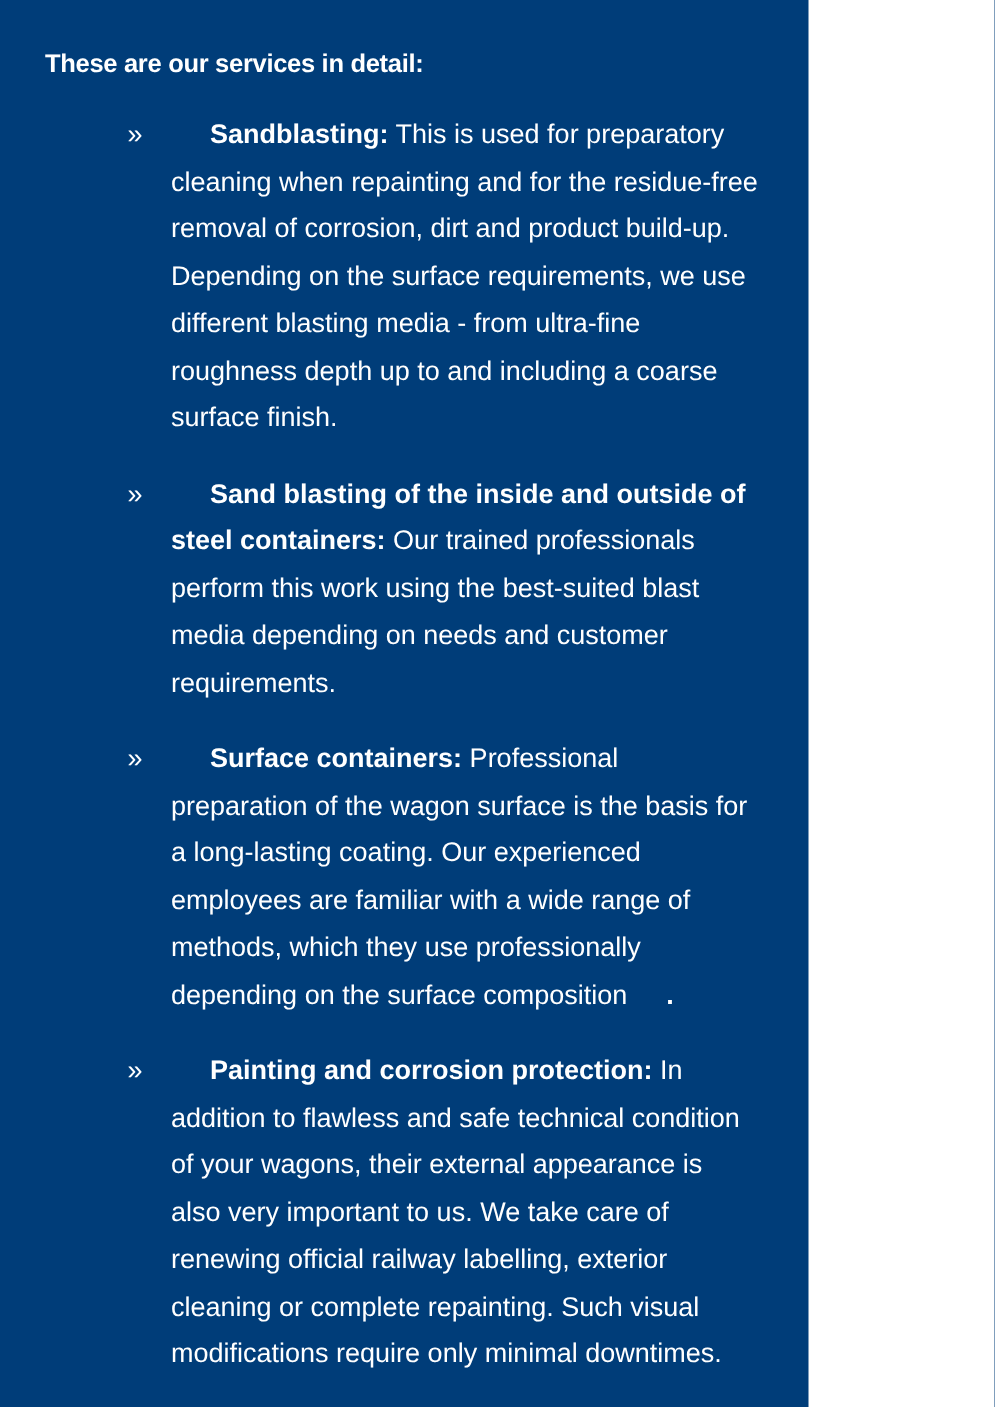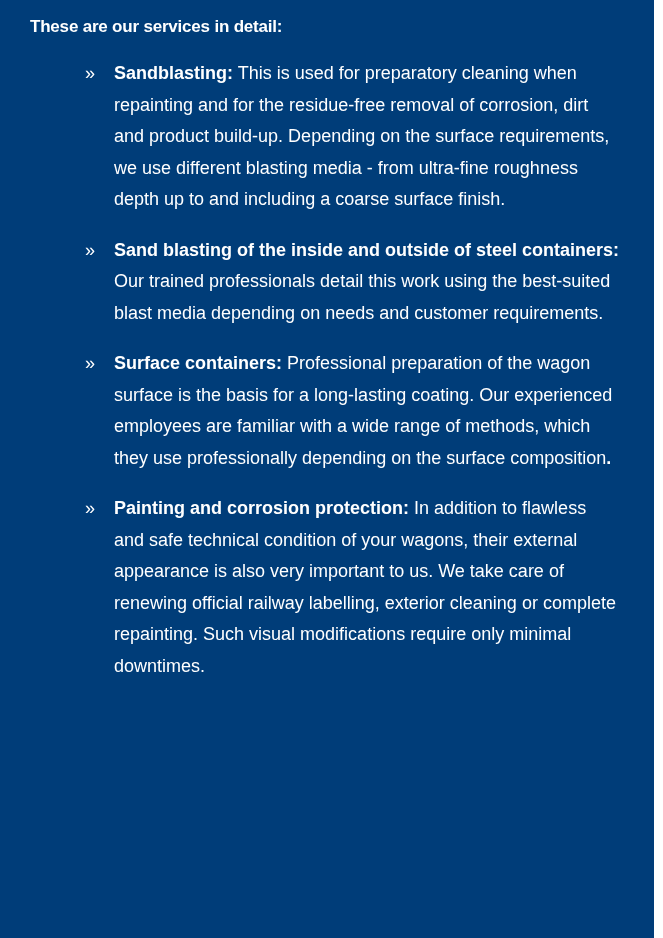--- a/index.html
+++ b/index.html
@@ -1,26 +1,26 @@
 <!DOCTYPE html>
 <html><head>
 <meta charset="utf-8">
 <style>
   html, body { margin: 0; padding: 0; }
   body { font-family: "Liberation Sans", sans-serif; }
 
   .page {
     position: relative;
-    width: 654px;
+    width: 539px;
     height: 938px;
     background: var(--bg, #003d79);
     color: var(--fg, #ffffff);
     overflow: hidden;
     box-sizing: border-box;
-    padding-top: 17px;
+    padding-top: 33px;
   }
 
   .heading {
     margin: 0 30px 0 30px;
     font-size: 17px;
     font-weight: 700;
     line-height: 19px;
     letter-spacing: -0.2px;
   }
 
@@ -45,37 +45,38 @@
   }
 
   .service-text {
     margin: 0;
     flex: 1 1 auto;
     font-weight: 400;
   }
 
   .service-label, .bold-suffix {
     font-weight: 700;
+    margin-left: 26px;
   }
 </style>
 </head>
 <body>
 
 <div class="page" style="--bg: #003d79; --fg: #ffffff;">
   <h2 class="heading">These are our services in detail:</h2>
 
   <div class="service-list">
   <div class="service-item">
     <span class="bullet-marker">»</span>
     <p class="service-text"><strong class="service-label">Sandblasting:</strong> <span class="service-body">This is used for preparatory cleaning when repainting and for the residue-free removal of corrosion, dirt and product build-up. Depending on the surface requirements, we use different blasting media - from ultra-fine roughness depth up to and including a coarse surface finish.</span><strong class="bold-suffix"></strong></p>
   </div>
 
   <div class="service-item">
     <span class="bullet-marker">»</span>
-    <p class="service-text"><strong class="service-label">Sand blasting of the inside and outside of steel containers:</strong> <span class="service-body">Our trained professionals detail this work using the best-suited blast media depending on needs and customer requirements.</span><strong class="bold-suffix"></strong></p>
+    <p class="service-text"><strong class="service-label">Sand blasting of the inside and outside of steel containers:</strong> <span class="service-body">Our trained professionals perform this work using the best-suited blast media depending on needs and customer requirements.</span><strong class="bold-suffix"></strong></p>
   </div>
 
   <div class="service-item">
     <span class="bullet-marker">»</span>
     <p class="service-text"><strong class="service-label">Surface containers:</strong> <span class="service-body">Professional preparation of the wagon surface is the basis for a long-lasting coating. Our experienced employees are familiar with a wide range of methods, which they use professionally depending on the surface composition</span><strong class="bold-suffix">.</strong></p>
   </div>
 
   <div class="service-item">
     <span class="bullet-marker">»</span>
     <p class="service-text"><strong class="service-label">Painting and corrosion protection:</strong> <span class="service-body">In addition to flawless and safe technical condition of your wagons, their external appearance is also very important to us. We take care of renewing official railway labelling, exterior cleaning or complete repainting. Such visual modifications require only minimal downtimes.</span><strong class="bold-suffix"></strong></p>

